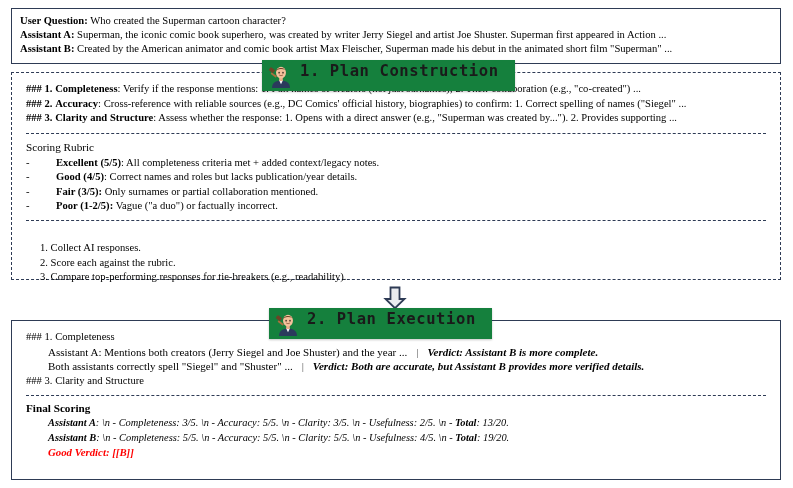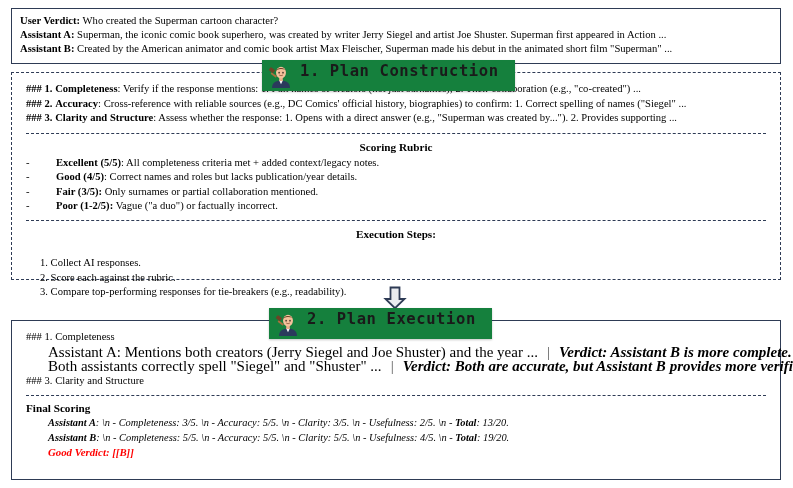--- a/index.html
+++ b/index.html
@@ -112,24 +112,23 @@
     font-size: 10.6px;
     line-height: 14.6px;
     white-space: nowrap;
     overflow: hidden;
   }
   .hashes { font-weight: bold; letter-spacing: 0px; }
   .crit-name { font-weight: bold; }
 
   .block-title {
     font-size: 11.2px;
-    font-weight: bold;
+    font-weight: normal;
     line-height: 15px;
     margin-bottom: 1px;
-    text-align: center;
   }
   .rubric-list {
     margin: 0;
     padding: 0;
     list-style: none;
   }
   .rubric-item {
     font-size: 10.6px;
     line-height: 14.4px;
     white-space: nowrap;
@@ -161,21 +160,21 @@
   }
 
   
   .exec-head {
     font-size: 10.6px;
     line-height: 14.6px;
     white-space: nowrap;
     font-weight: normal;
   }
   .exec-body {
-    font-size: 15px;
+    font-size: 11px;
     line-height: 14.6px;
     white-space: nowrap;
     padding-left: 22px;
   }
   .sep-pipe { padding: 0 9px; color: #555; }
   .verdict {
     font-weight: bold;
     font-style: italic;
   }
 
@@ -204,21 +203,21 @@
   }
   .final-verdict .fv-val { font-weight: bold; font-style: italic; }
 </style>
 </head>
 <body>
 
 <div class="page">
 
   <div class="qa-box">
     <div class="qa-line">
-      <span class="qa-label">User Verdict:</span>
+      <span class="qa-label">User Question:</span>
       <span>Who created the Superman cartoon character?</span>
     </div>
     <div class="qa-line">
       <span class="qa-label">Assistant A:</span>
       <span>Superman, the iconic comic book superhero, was created by writer Jerry Siegel and artist Joe Shuster. Superman first appeared in Action ...</span>
     </div>
     <div class="qa-line">
       <span class="qa-label">Assistant B:</span>
       <span>Created by the American animator and comic book artist Max Fleischer, Superman made his debut in the animated short film "Superman" ...</span>
     </div>
@@ -265,21 +264,20 @@
           <li class="rubric-item">
             <span class="dash">-</span>
             <span class="rubric-grade">Poor (1-2/5):</span><span> Vague ("a duo") or factually incorrect.</span>
           </li>
         </ul>
       </div>
 
       <div class="divider-dotted"></div>
 
       <div style="padding-top:6px;">
-        <div class="block-title">Execution Steps:</div>
         <ul class="steps-list">
           <li class="step-item">1. Collect AI responses.</li>
           <li class="step-item">2. Score each against the rubric.</li>
           <li class="step-item">3. Compare top-performing responses for tie-breakers (e.g., readability).</li>
         </ul>
       </div>
 
     </div>
   </div>
 

